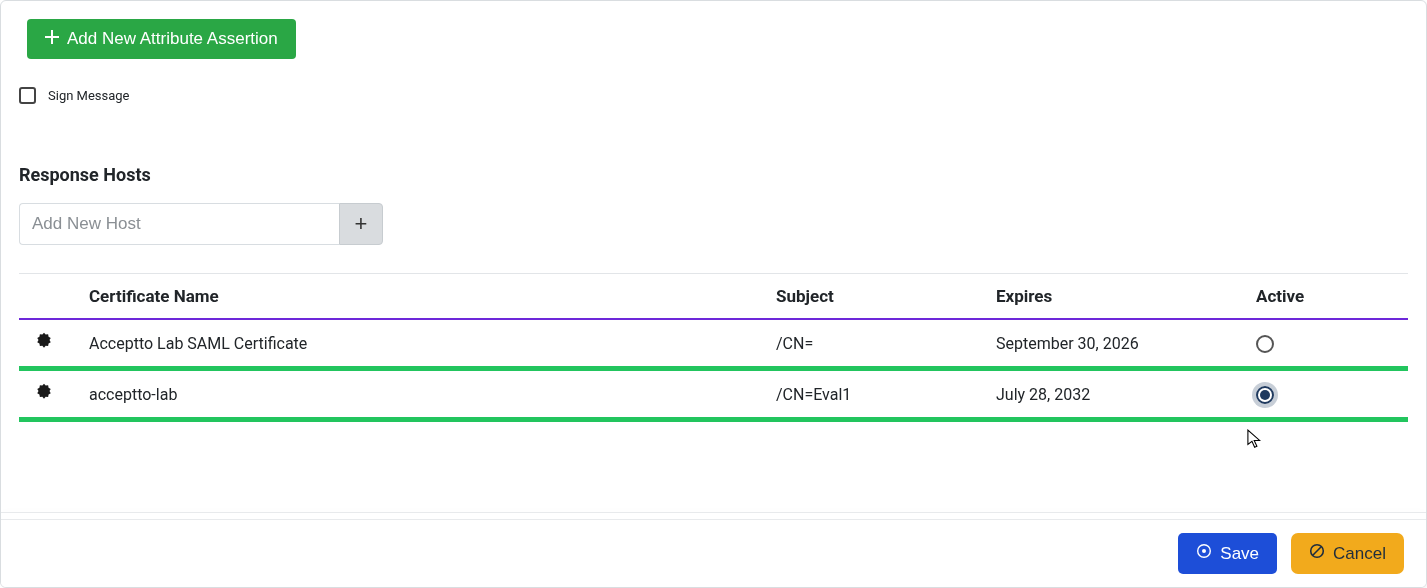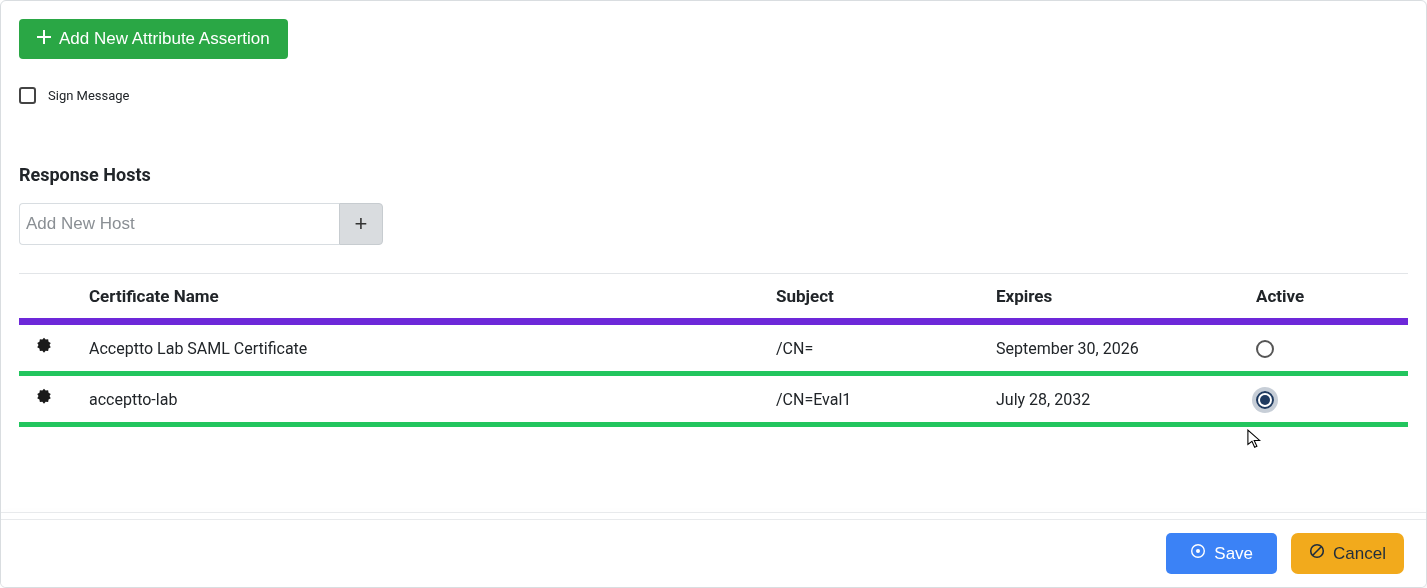--- a/index.html
+++ b/index.html
@@ -26,20 +26,21 @@
     background: #2aa745;
     color: #fff;
     border: none;
     border-radius: 4px;
     padding: 10px 18px;
     font-size: 17px;
     cursor: pointer;
     display: inline-flex;
     align-items: center;
     gap: 8px;
+    margin-left: 8px;
   }
   .btn-green svg { fill: #fff; }
 
   .check-row {
     display: flex; align-items: center; gap: 12px;
     margin-top: 28px;
     font-size: 13px;
   }
   .checkbox {
     width: 17px; height: 17px;
@@ -57,21 +58,21 @@
 
   .host-row {
     display: flex; align-items: stretch;
     margin-top: 18px;
   }
   .host-input {
     width: 320px;
     border: 1px solid #d8dde1;
     border-right: none;
     border-radius: 4px 0 0 4px;
-    padding: 10px 6px;
+    padding: 10px 12px;
     font-size: 17px;
     color: #777;
     outline: none;
   }
   .host-input::placeholder { color: #8a8f94; }
   .host-add {
     width: 44px;
     border: 1px solid #c7ccd0;
     background: #d9dcdf;
     border-radius: 0 4px 4px 0;
@@ -106,21 +107,21 @@
     width: 100%;
     border-collapse: collapse;
     margin-top: 28px;
   }
   .cert-table thead th {
     text-align: left;
     font-weight: 700;
     font-size: 17px;
     padding: 12px 8px;
     border-top: 1px solid #e2e5e8;
-    border-bottom: 7px solid #6d28d9;
+    border-bottom: 2px solid #6d28d9;
   }
   .cert-table tbody td {
     padding: 12px 8px;
     font-size: 16px;
     border-bottom: 5px solid #22c55e;
   }
   .col-icon { width: 50px; text-align: center; }
   .col-name { padding-left: 20px !important; }
   .col-subj { width: 220px; }
   .col-exp  { width: 260px; }
@@ -164,25 +165,25 @@
     height: 68px;
     border-top: 1px solid #e8eaec;
     background: #fff;
     display: flex;
     align-items: center;
     justify-content: flex-end;
     padding: 0 22px;
     gap: 14px;
   }
   .btn-save {
-    background: #3b82f6;
+    background: #1d4ed8;
     color: #fff;
     border: none;
     border-radius: 5px;
-    padding: 10px 24px;
+    padding: 10px 18px;
     font-size: 17px;
     cursor: pointer;
     display: inline-flex; align-items: center; gap: 8px;
   }
   .btn-cancel {
     background: #f2aa1c;
     color: #1f2d3d;
     border: none;
     border-radius: 7px;
     padding: 10px 18px;

